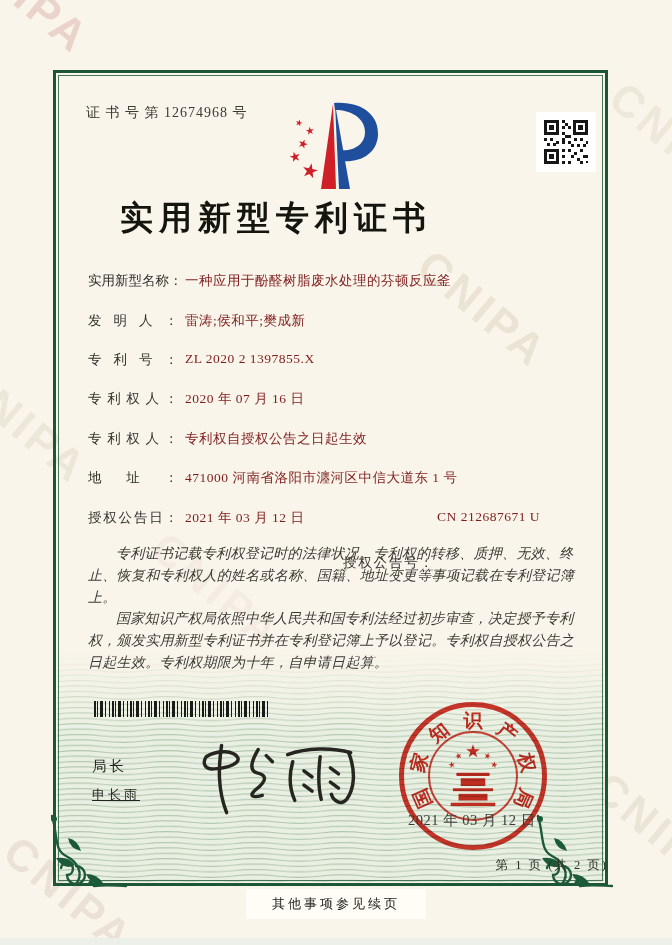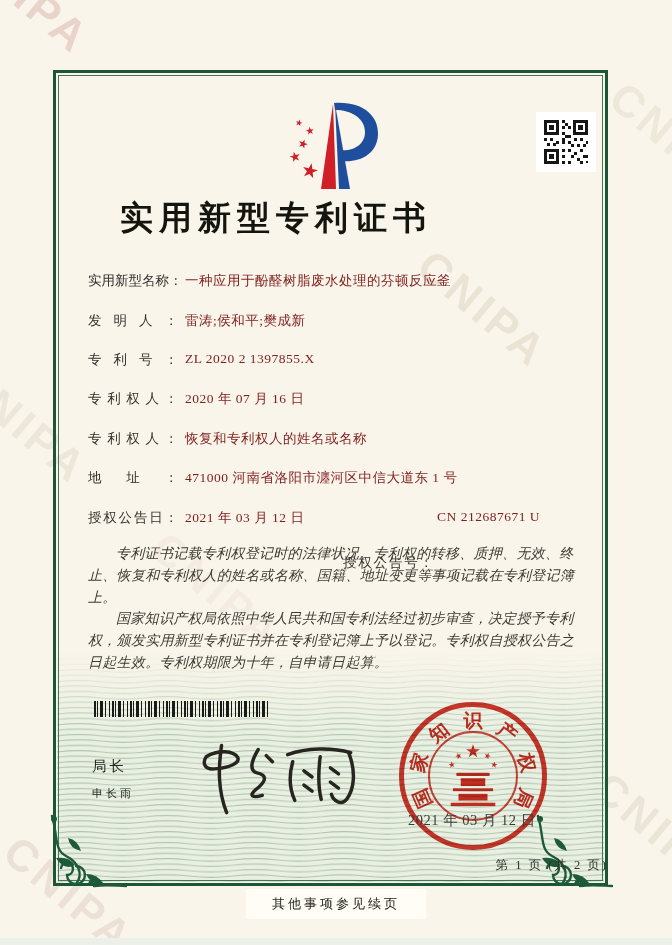--- a/index.html
+++ b/index.html
@@ -62,21 +62,21 @@
   .barcode{position:absolute;left:94px;top:701px;width:176px;height:16px;z-index:2;
     background:repeating-linear-gradient(90deg,
       #1a1a18 0 2px,transparent 2px 3px,
       #1a1a18 3px 4px,transparent 4px 6px,
       #1a1a18 6px 9px,transparent 9px 11px,
       #1a1a18 11px 12px,transparent 12px 15px,
       #1a1a18 15px 16px,transparent 16px 18px);
   }
   
   .signer-title{position:absolute;left:92px;top:757px;font-size:14.5px;letter-spacing:3px;color:#23231f;z-index:2;}
-  .signer-name{position:absolute;left:92px;top:786px;font-size:11px;letter-spacing:3px;color:#23231f;z-index:2;}
+  .signer-name{position:absolute;left:92px;top:786px;font-size:13px;letter-spacing:3px;color:#23231f;z-index:2;text-decoration:underline;}
   .signature{position:absolute;left:190px;top:736px;width:178px;height:82px;z-index:2;}
   
   .seal{
     position:absolute;left:399px;top:702px;width:148px;height:148px;z-index:4;
     border:5px solid rgba(211,39,28,.92);border-radius:50%;box-sizing:border-box;
     mix-blend-mode:multiply;
   }
   .seal-inner{position:absolute;inset:24px;border:2px solid rgba(211,39,28,.85);border-radius:50%;}
   .seal-emblem{position:absolute;left:50%;top:50%;width:72px;height:78px;transform:translate(-50%,-50%);}
   .seal-ch{
@@ -162,20 +162,21 @@
     </g>
     <g fill="#1d5a3a" transform="scale(-1,1) translate(-80,0)">
       <path d="M60,28 q-10,2 -13,13 q11,-2 13,-13 z"></path>
       <path d="M72,48 q-13,-2 -19,7 q11,6 19,-7 z"></path>
       <path d="M42,64 q-11,0 -17,9 q11,4 17,-9 z"></path>
       <circle cx="74" cy="9" r="3"></circle>
       <circle cx="37" cy="73" r="2.6"></circle>
     </g>
   </svg>
 
+  <div class="cert-no">证 书 号 第 12674968 号</div>
 
   <svg class="logo" viewBox="0 0 106 97">
     <path d="M51,5 C80,3 96,18 95,37 C94,56 77,65 58,63 L56,52 C71,54 82,46 82,34 C82,20 68,12 52,12 Z" fill="#1f4e9c"></path>
     <polygon points="50,6 38,91 53,91" fill="#cf2028"></polygon>
     <polygon points="52,6 56,91 67,91" fill="#1f4e9c"></polygon>
     <g fill="#cf2028">
       <polygon points="0,-1 .225,-.31 .951,-.31 .363,.118 .588,.809 0,.382 -.588,.809 -.363,.118 -.951,-.31 -.225,-.31" transform="translate(27,73) scale(8) rotate(12)"></polygon>
       <polygon points="0,-1 .225,-.31 .951,-.31 .363,.118 .588,.809 0,.382 -.588,.809 -.363,.118 -.951,-.31 -.225,-.31" transform="translate(12,59) scale(5.5) rotate(-14)"></polygon>
       <polygon points="0,-1 .225,-.31 .951,-.31 .363,.118 .588,.809 0,.382 -.588,.809 -.363,.118 -.951,-.31 -.225,-.31" transform="translate(20,46) scale(4.8) rotate(20)"></polygon>
       <polygon points="0,-1 .225,-.31 .951,-.31 .363,.118 .588,.809 0,.382 -.588,.809 -.363,.118 -.951,-.31 -.225,-.31" transform="translate(27,33) scale(4.2) rotate(-8)"></polygon>
@@ -239,21 +240,21 @@
   <div class="row r3">
     <span class="lbl">专利号：</span>
     <span class="val">ZL 2020 2 1397855.X</span>
   </div>
   <div class="row r4">
     <span class="lbl">专利权人：</span>
     <span class="val">2020 年 07 月 16 日</span>
   </div>
   <div class="row r5">
     <span class="lbl">专利权人：</span>
-    <span class="val">恢复和专利权人的姓名或名称</span>
+    <span class="val">专利权自授权公告之日起生效</span>
   </div>
   <div class="row r6">
     <span class="lbl">地址：</span>
     <span class="val">471000 河南省洛阳市瀍河区中信大道东 1 号</span>
   </div>
   <div class="row r7">
     <span class="lbl">授权公告日：</span>
     <span class="val">2021 年 03 月 12 日</span>
     <span class="lbl lbl2">授权公告号：</span>
     <span class="val val2">CN 212687671 U</span>

